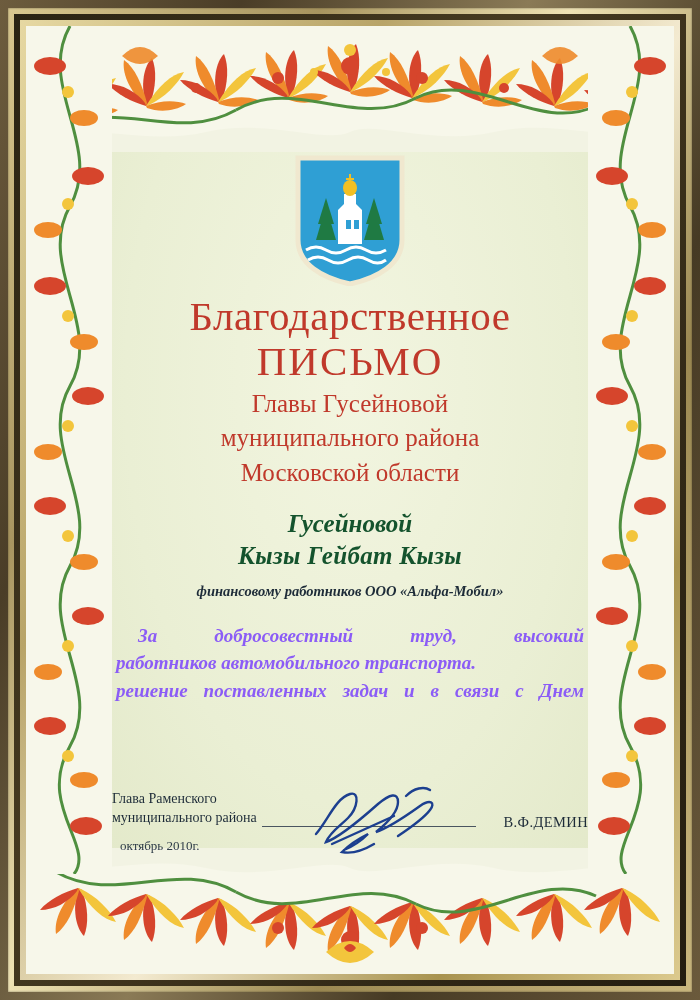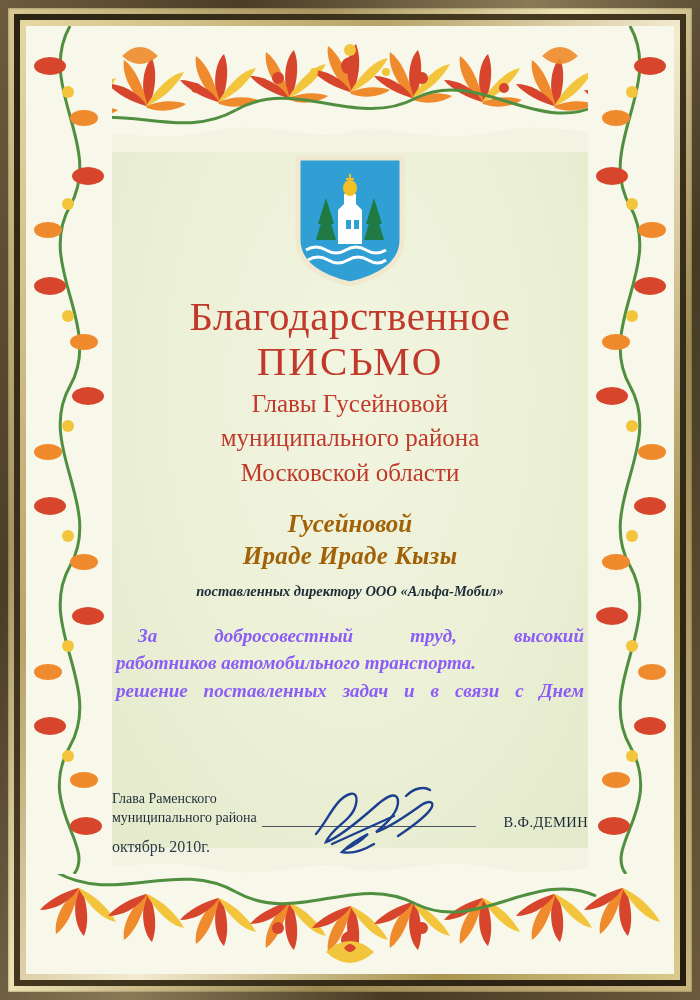--- a/index.html
+++ b/index.html
@@ -102,21 +102,21 @@
     line-height: 1.22;
     color: #c0392b;
     margin: 4px 0 0 0;
   }
 
   .recipient {
     margin-top: 20px;
     font-size: 25px;
     font-weight: bold;
     font-style: italic;
-    color: #a16207;
+    color: #14532d;
     line-height: 1.25;
   }
   .recipient .line2 { letter-spacing: .3px; }
 
   .role {
     margin-top: 12px;
     font-size: 14.5px;
     font-weight: bold;
     font-style: italic;
     color: #1d2b38;
@@ -148,23 +148,23 @@
     position: absolute;
     left: 0;
     top: 0;
     text-align: left;
     font-size: 14px;
     line-height: 1.35;
     font-family: "Liberation Serif", serif;
   }
   .sign-date {
     position: absolute;
-    left: 0;
+    left: 8px;
     top: 48px;
-    font-size: 16px;
+    font-size: 13px;
     color: #2d3b47;
   }
   .sign-right {
     position: absolute;
     right: 0;
     top: 24px;
     font-size: 14.5px;
     letter-spacing: .4px;
   }
   .sign-scribble {
@@ -390,24 +390,24 @@
 
       <div class="title-main">Благодарственное</div>
       <div class="title-main-2">ПИСЬМО</div>
 
       <div class="subtitle">Главы Гусейновой</div>
       <div class="subtitle">муниципального района</div>
       <div class="subtitle">Московской области</div>
 
       <div class="recipient">
         <div>Гусейновой</div>
-        <div class="line2">Ираде Ираде Кызы</div>
+        <div class="line2">Кызы Гейбат Кызы</div>
       </div>
 
-      <div class="role">поставленных директору ООО «Альфа-Мобил»</div>
+      <div class="role">финансовому работников ООО «Альфа-Мобил»</div>
 
       <div class="body-text">
         <div class="first">За добросовестный труд, высокий</div>
         <div style="text-align:left;text-align-last:left">работников автомобильного транспорта.</div>
         <div>решение поставленных задач и в связи с Днем</div>
       </div>
     </div>
 
     <div class="sign-block">
       <div class="sign-left">

